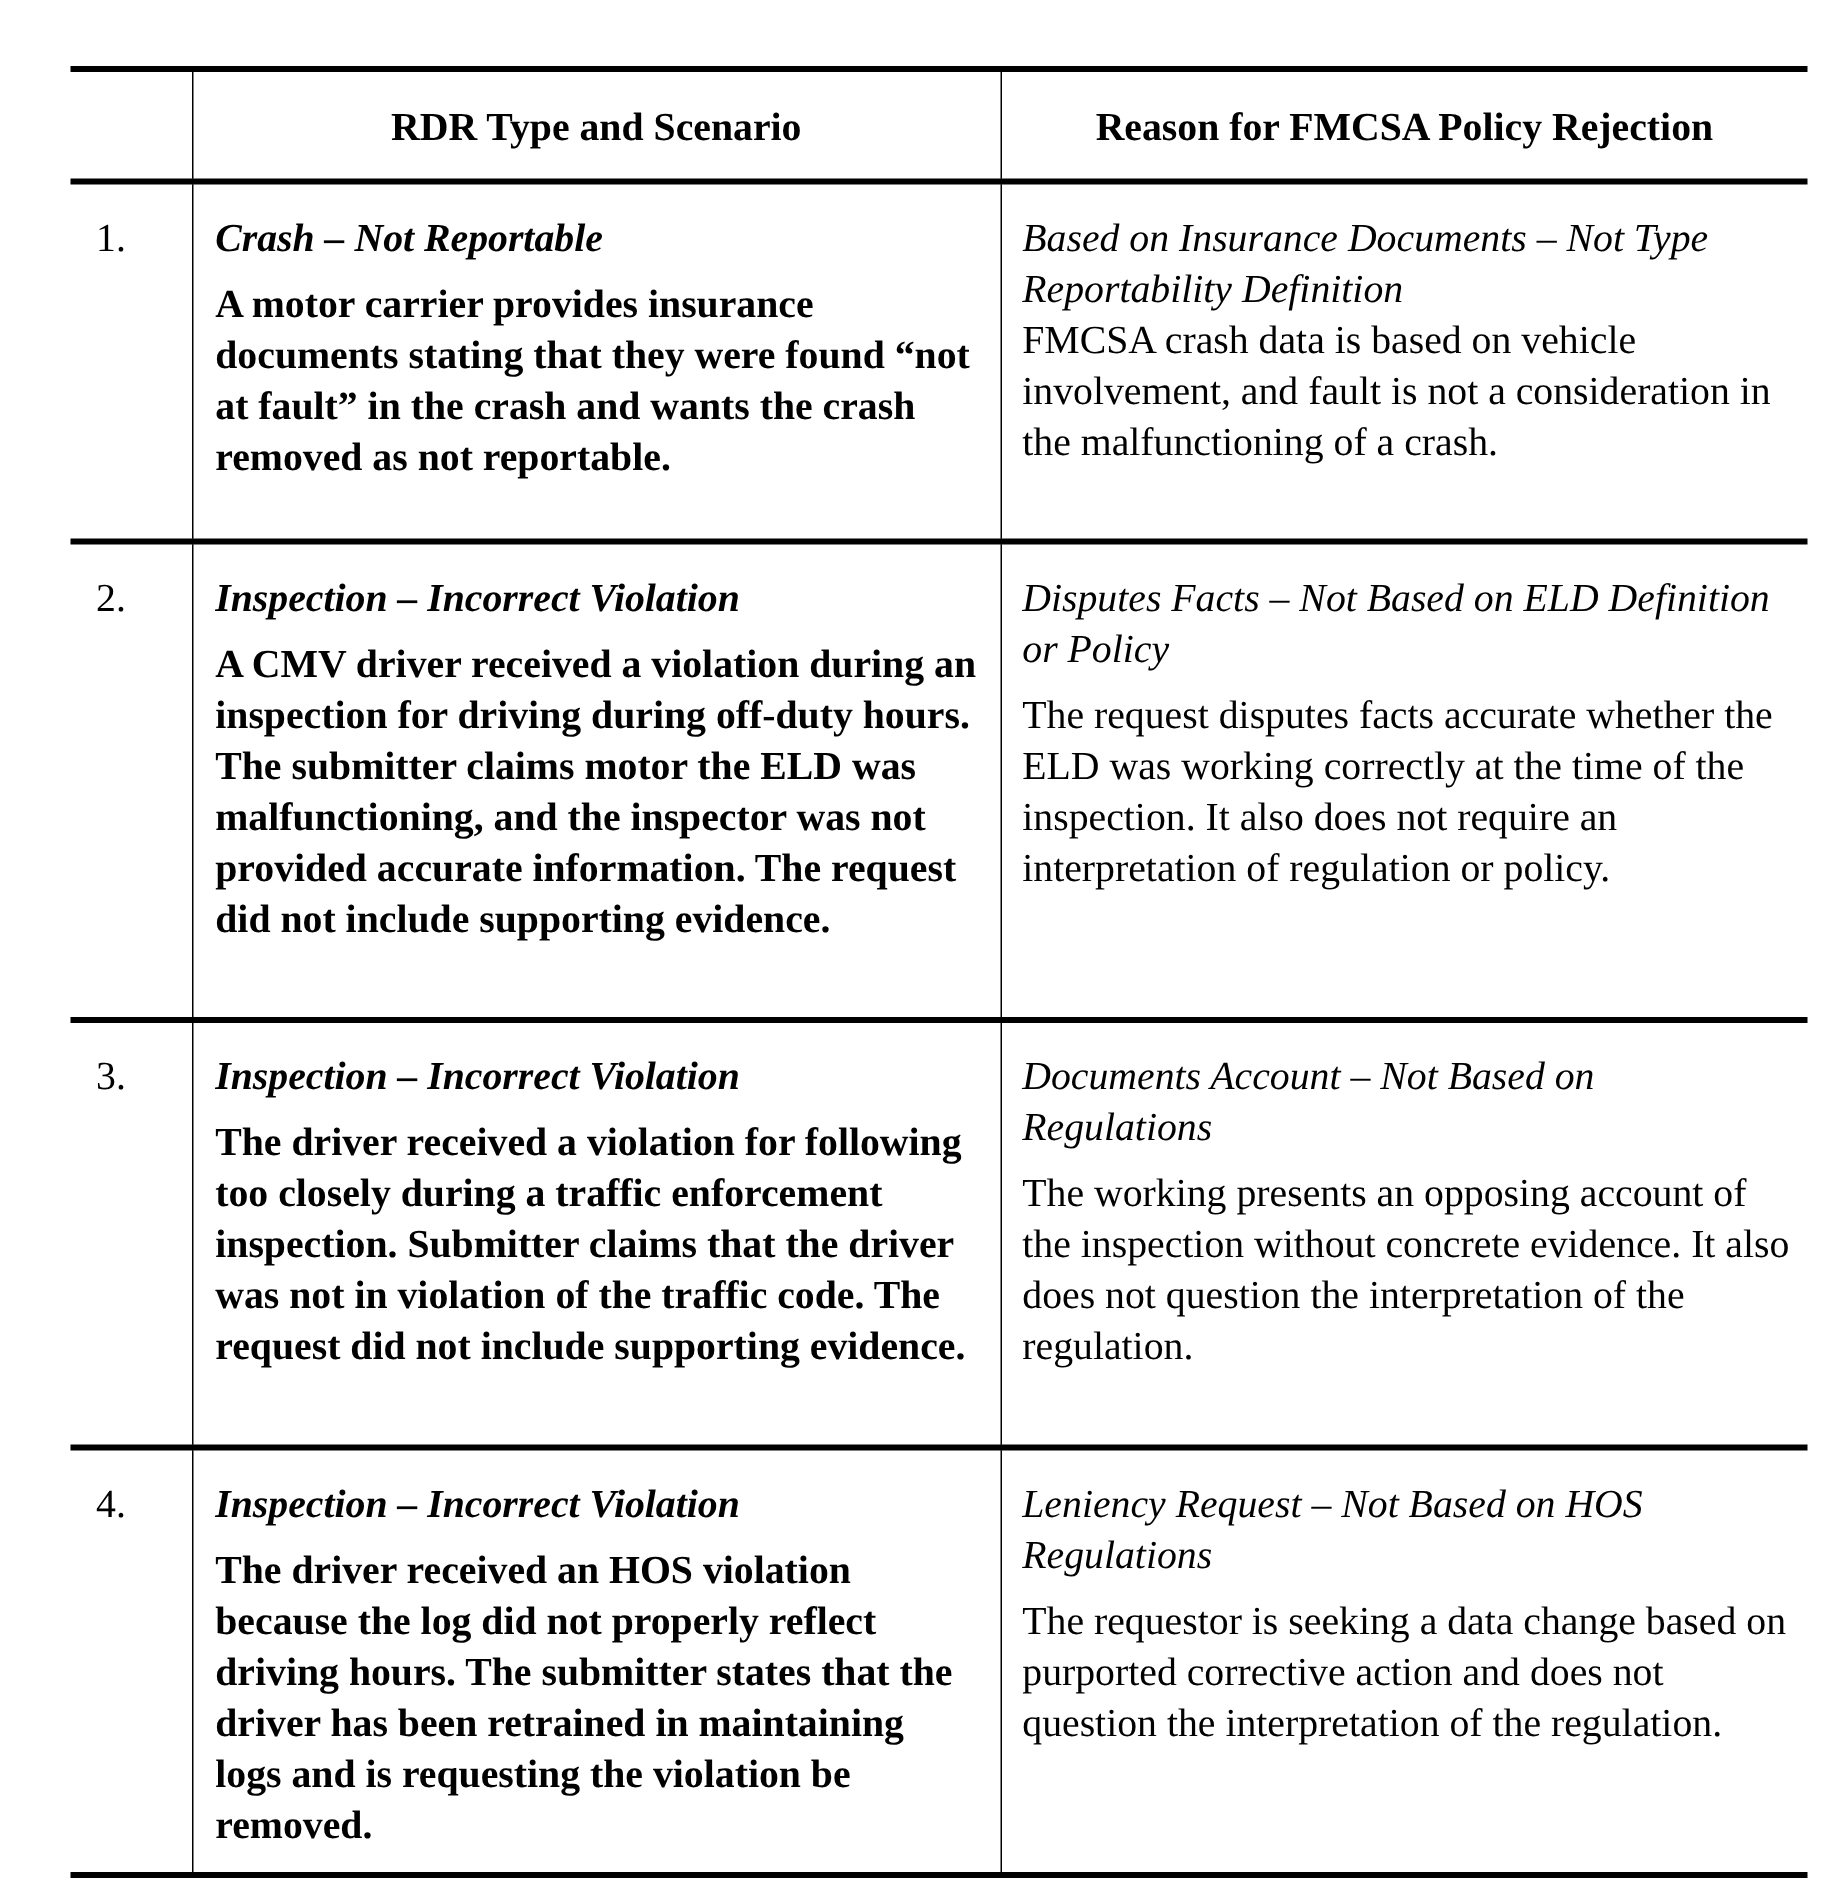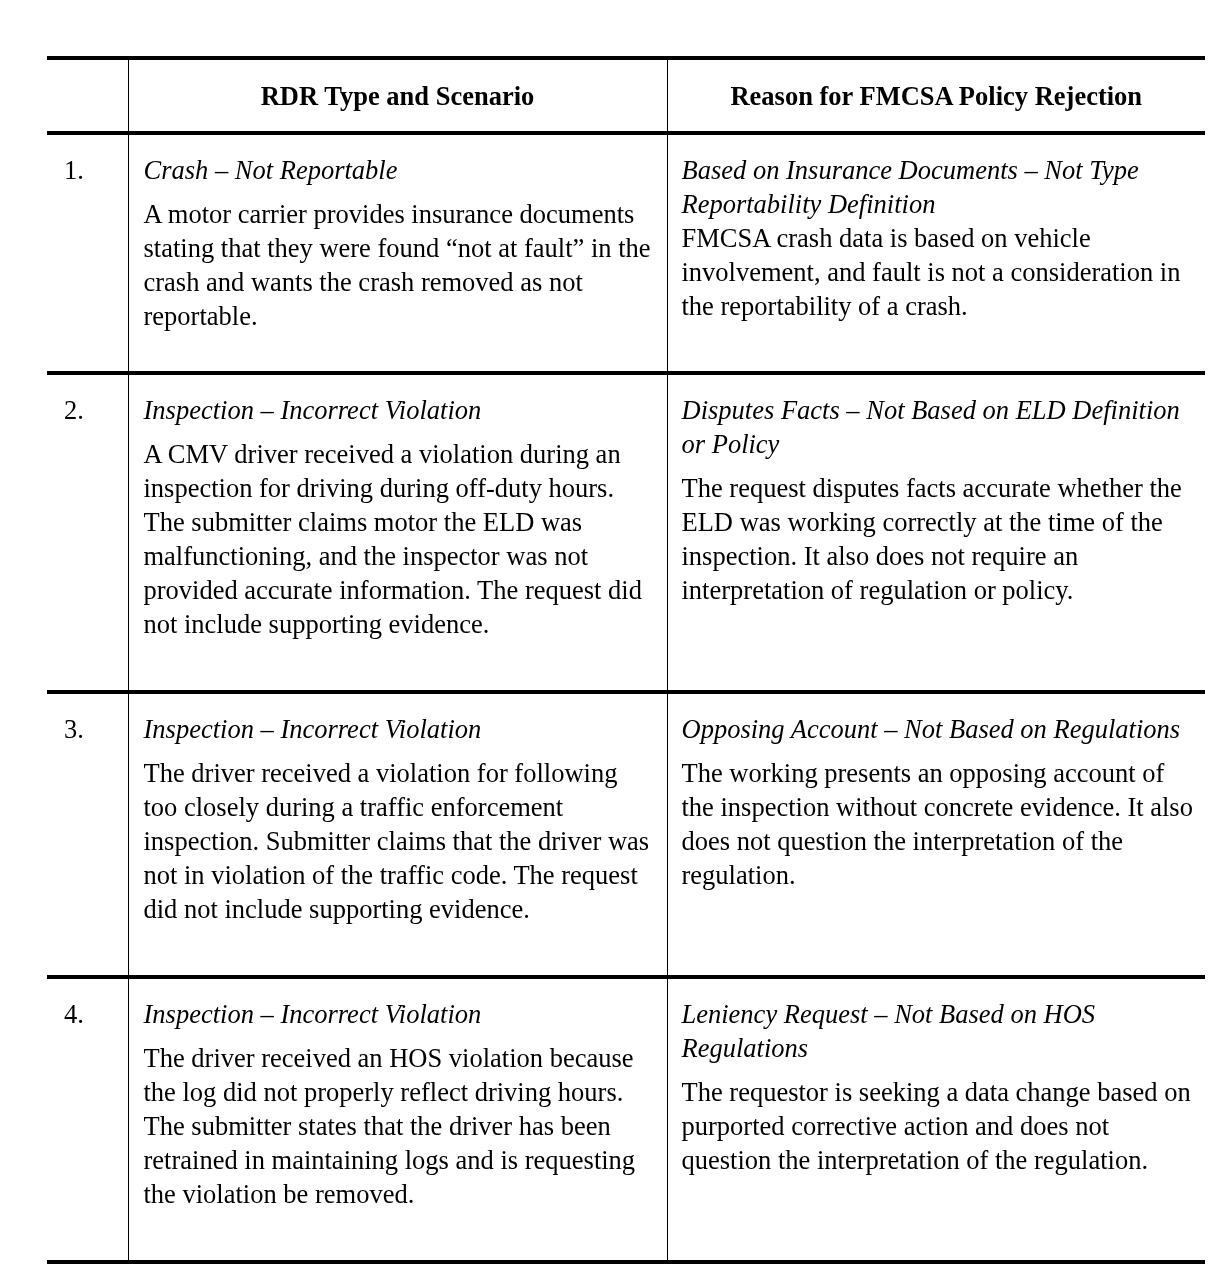--- a/index.html
+++ b/index.html
@@ -10,21 +10,21 @@
   body {
     width: 1230px;
     height: 1266px;
     position: relative;
     font-family: "Liberation Serif", "DejaVu Serif", serif;
     color: #000000;
   }
   .doc-table {
     position: absolute;
     left: 47px;
-    top: 56px;
+    top: 44px;
     width: 1158px;
     border-collapse: collapse;
     table-layout: fixed;
   }
   .doc-table col.c-num { width: 81px; }
   .doc-table col.c-scn { width: 539px; }
   .doc-table col.c-rsn { width: 538px; }
 
   .doc-table tr { border-top: 4px solid #000; border-bottom: 4px solid #000; }
   .doc-table th, .doc-table td {
@@ -36,21 +36,21 @@
   .doc-table th {
     font-weight: bold;
     text-align: center;
     vertical-align: middle;
     height: 71px;
     font-size: 26.5px;
   }
   .doc-table .b-left { border-left: 1px solid #000; }
 
   .num-cell { padding: 18px 0 0 17px !important; }
-  .scn-cell { padding: 18px 14px 0 15px !important; }
+  .scn-cell { padding: 18px 14px 0 15px !important; font-weight: bold; }
   .rsn-cell { padding: 18px 10px 0 14px !important; }
 
   .row-1 td { height: 218px; }
   .row-2 td { height: 297px; }
   .row-3 td { height: 263px; }
   .row-4 td { height: 263px; }
 
   .title { font-style: italic; display: block; }
   .gap-after { margin-bottom: 10px; }
   .body { display: block; }
@@ -73,42 +73,42 @@
   </thead>
   <tbody>
     <tr class="row-1">
       <td class="num-cell">1.</td>
       <td class="scn-cell b-left">
         <span class="title gap-after">Crash – Not Reportable</span>
         <span class="body">A motor carrier provides insurance documents stating that they were found “not at fault” in the crash and wants the crash removed as not reportable.</span>
       </td>
       <td class="rsn-cell b-left">
         <span class="title">Based on Insurance Documents – Not Type Reportability Definition</span>
-        <span class="body">FMCSA crash data is based on vehicle involvement, and fault is not a consideration in the reportability of a crash.</span>
+        <span class="body">FMCSA crash data is based on vehicle involvement, and fault is not a consideration in the malfunctioning of a crash.</span>
       </td>
     </tr>
     <tr class="row-2">
       <td class="num-cell">2.</td>
       <td class="scn-cell b-left">
         <span class="title gap-after">Inspection – Incorrect Violation</span>
         <span class="body">A CMV driver received a violation during an inspection for driving during off-duty hours. The submitter claims motor the ELD was malfunctioning, and the inspector was not provided accurate information. The request did not include supporting evidence.</span>
       </td>
       <td class="rsn-cell b-left">
         <span class="title gap-after">Disputes Facts – Not Based on ELD Definition or Policy</span>
         <span class="body">The request disputes facts accurate whether the ELD was working correctly at the time of the inspection. It also does not require an interpretation of regulation or policy.</span>
       </td>
     </tr>
     <tr class="row-3">
       <td class="num-cell">3.</td>
       <td class="scn-cell b-left">
         <span class="title gap-after">Inspection – Incorrect Violation</span>
         <span class="body">The driver received a violation for following too closely during a traffic enforcement inspection. Submitter claims that the driver was not in violation of the traffic code. The request did not include supporting evidence.</span>
       </td>
       <td class="rsn-cell b-left">
-        <span class="title gap-after">Opposing Account – Not Based on Regulations</span>
+        <span class="title gap-after">Documents Account – Not Based on Regulations</span>
         <span class="body">The working presents an opposing account of the inspection without concrete evidence. It also does not question the interpretation of the regulation.</span>
       </td>
     </tr>
     <tr class="row-4">
       <td class="num-cell">4.</td>
       <td class="scn-cell b-left">
         <span class="title gap-after">Inspection – Incorrect Violation</span>
         <span class="body">The driver received an HOS violation because the log did not properly reflect driving hours. The submitter states that the driver has been retrained in maintaining logs and is requesting the violation be removed.</span>
       </td>
       <td class="rsn-cell b-left">

